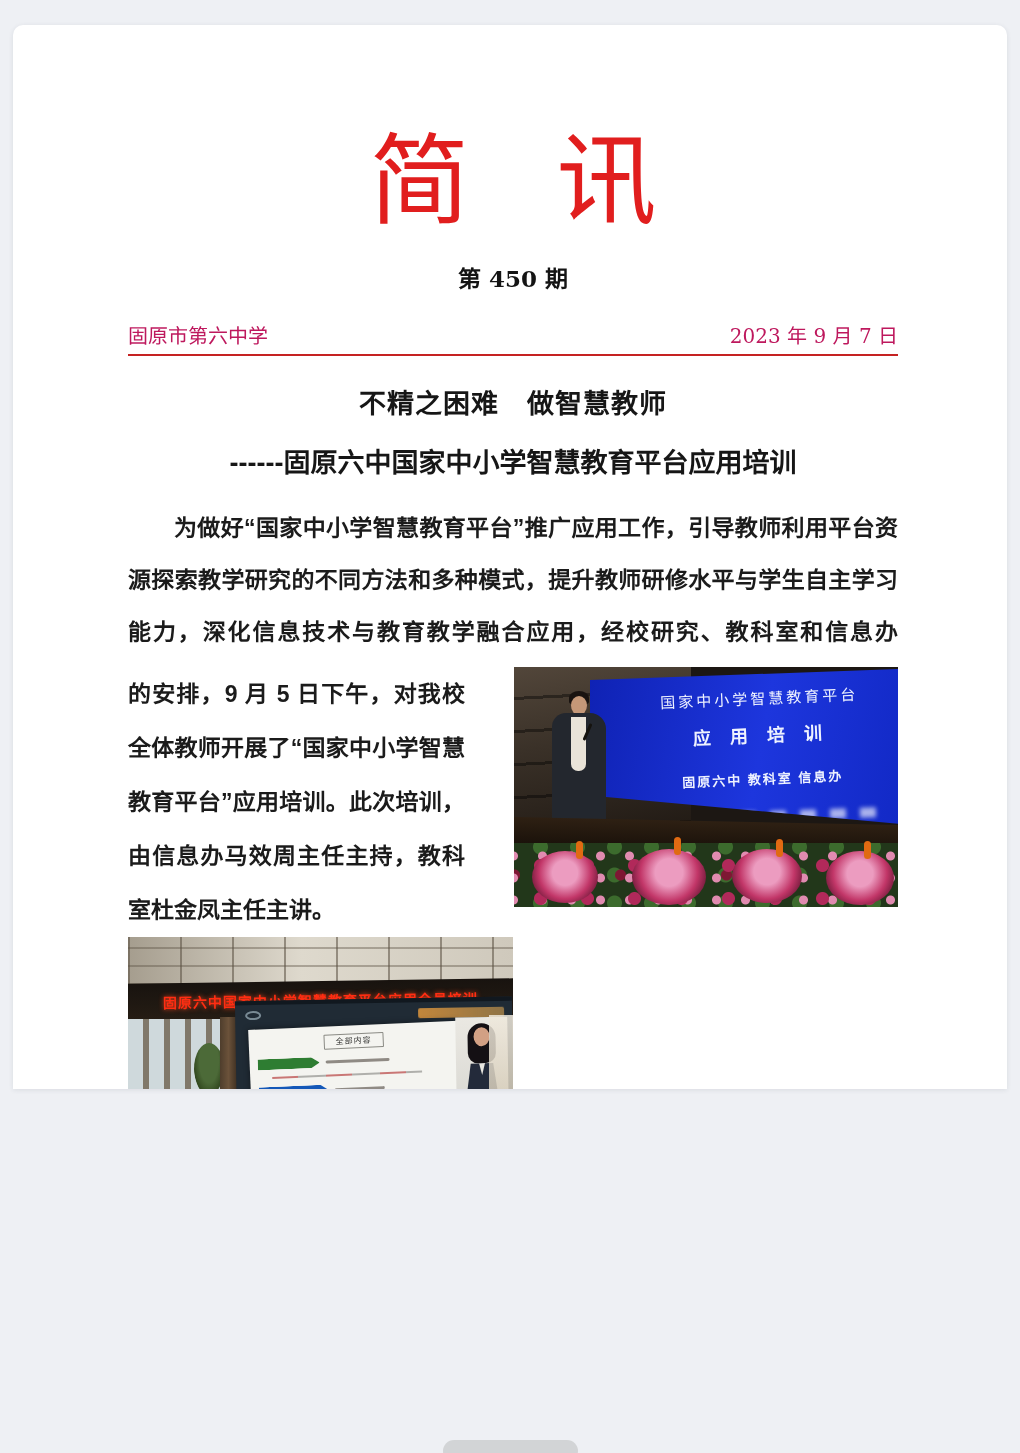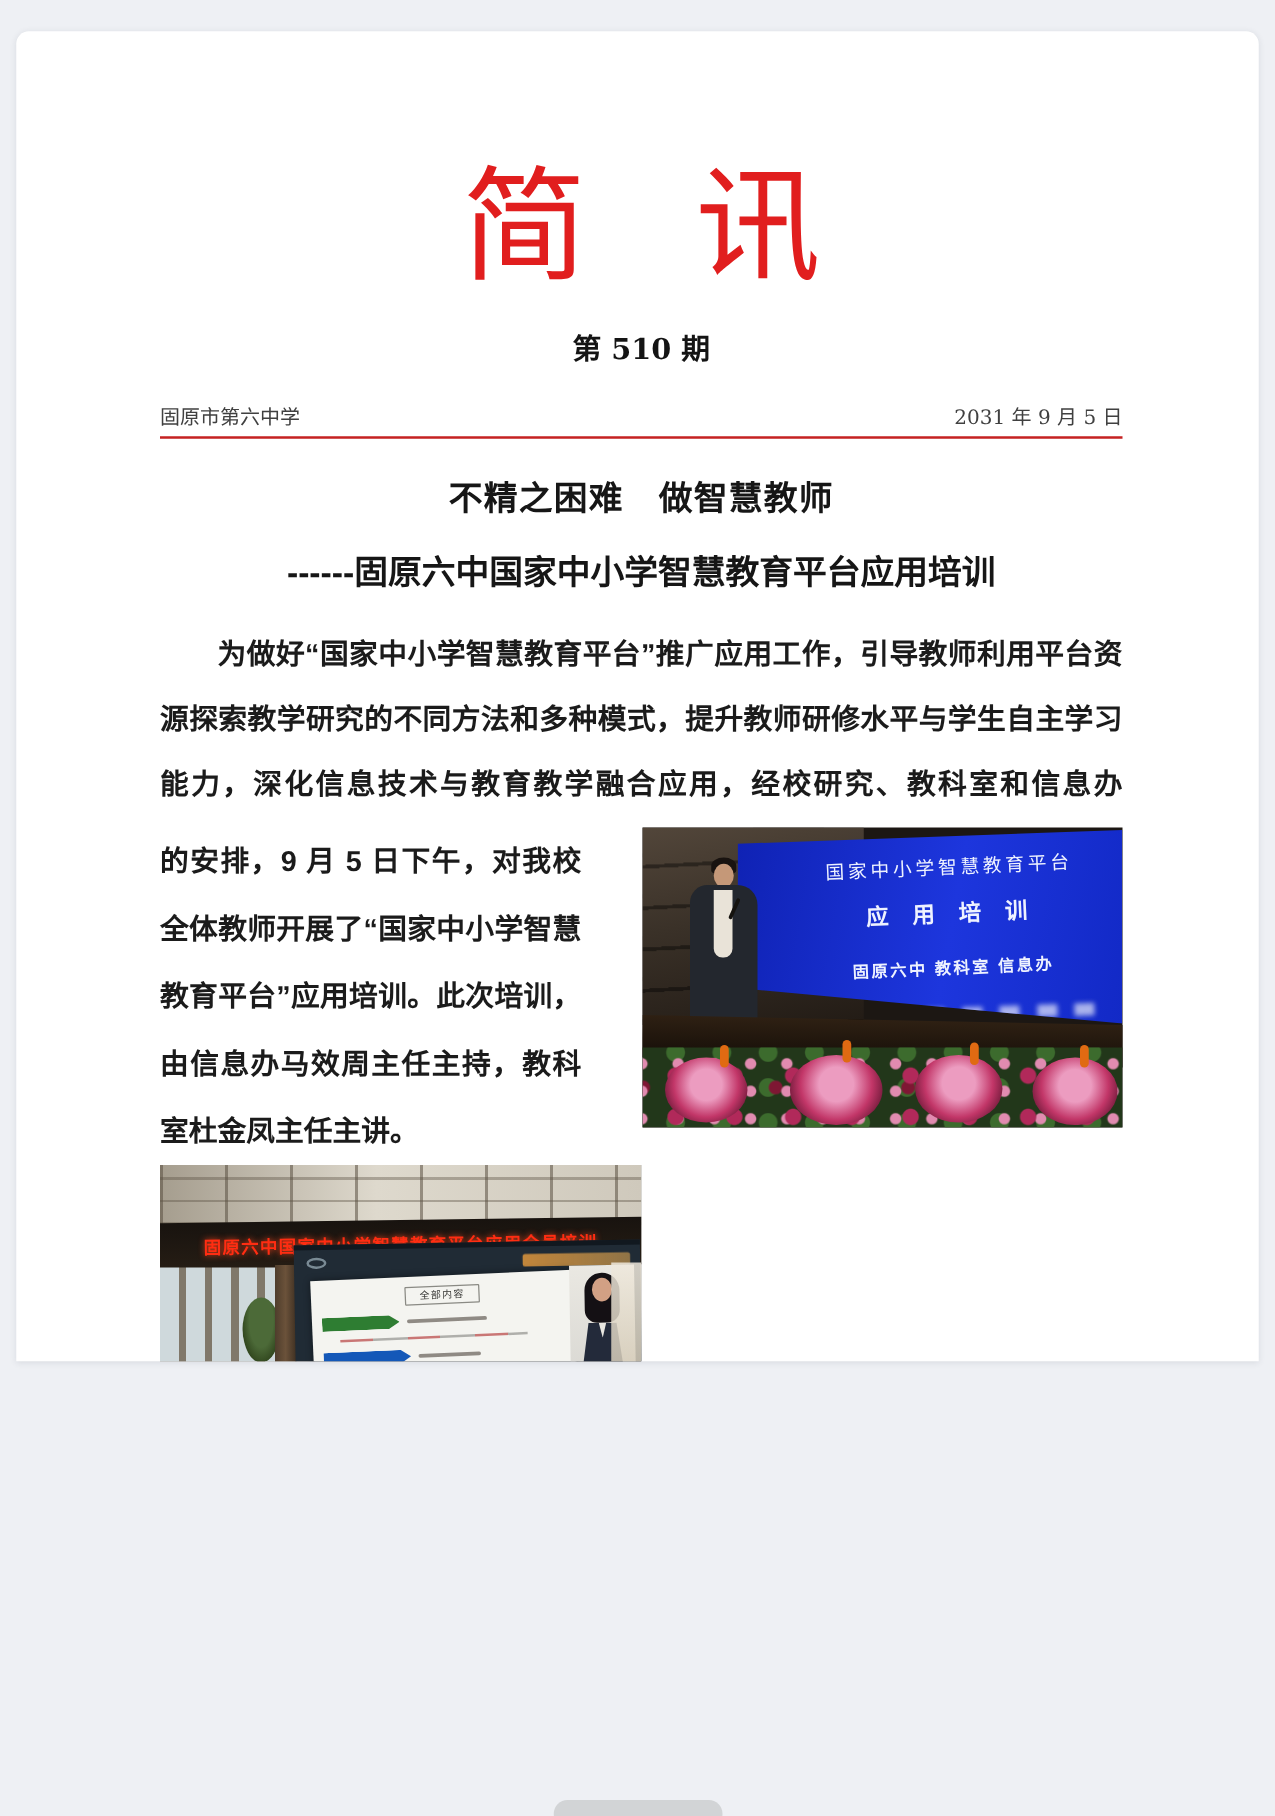--- a/index.html
+++ b/index.html
@@ -33,21 +33,21 @@
     font-size:23px; font-weight:700; color:#141414;
   }
 
   
   .dateline {
     margin-top:26px;
     display:flex; justify-content:space-between; align-items:flex-end;
     border-bottom:2px solid #c52222;
     padding-bottom:5px;
     font-family:"DejaVu Serif","Liberation Serif",serif;
-    font-size:16px; color:#404040;
+    font-size:20px; color:#be185d;
   }
 
   
   .headline {
     margin-top:26px; text-align:center;
     font-size:27px; font-weight:700; color:#161616; letter-spacing:1px;
   }
   .subheadline {
     margin-top:20px; text-align:center;
     font-size:27px; font-weight:700; color:#161616;
@@ -229,25 +229,25 @@
     background:#d2d4d6; border-radius:11px;
   }
 </style>
 </head>
 <body>
 
 <div class="page">
   <div class="content">
 
     <div class="masthead">简 讯</div>
-    <div class="issue">第 510 期</div>
+    <div class="issue">第 450 期</div>
 
     <div class="dateline">
       <span>固原市第六中学</span>
-      <span>2031 年 9 月 5 日</span>
+      <span>2023 年 9 月 7 日</span>
     </div>
 
     <div class="headline">不精之困难　做智慧教师</div>
     <div class="subheadline">------固原六中国家中小学智慧教育平台应用培训</div>
 
     <p class="lead">为做好“国家中小学智慧教育平台”推广应用工作，引导教师利用平台资源探索教学研究的不同方法和多种模式，提升教师研修水平与学生自主学习能力，深化信息技术与教育教学融合应用，经校研究、教科室和信息办</p>
 
     <div class="wrap-row row1">
       <div class="text-col">的安排，9 月 5 日下午，对我校全体教师开展了“国家中小学智慧教育平台”应用培训。此次培训，由信息办马效周主任主持，教科室杜金凤主任主讲。</div>
 

